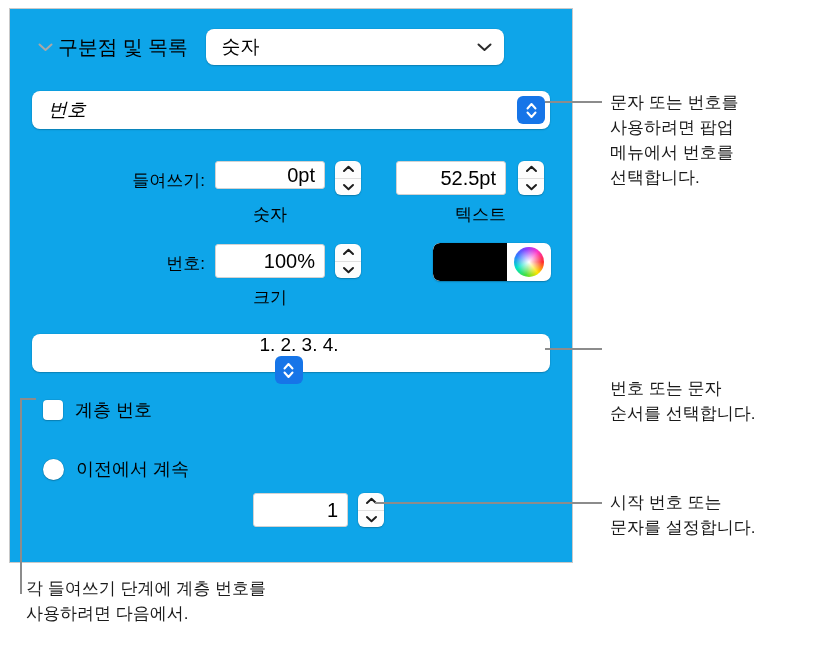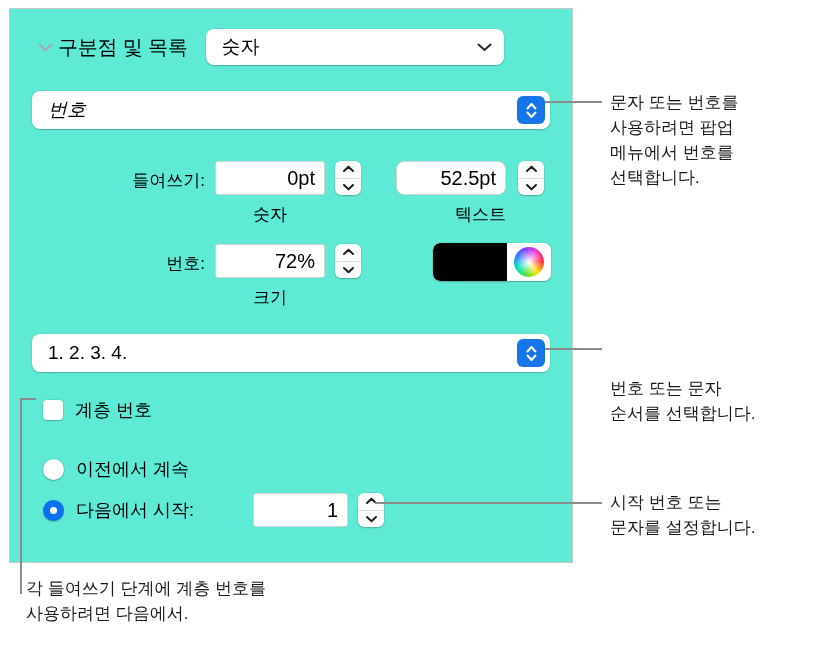--- a/index.html
+++ b/index.html
@@ -16,21 +16,21 @@
     -webkit-font-smoothing: antialiased;
   }
 
   
   #inspector {
     position: absolute;
     left: 9px;
     top: 8px;
     width: 564px;
     height: 555px;
-    background: #5eead4;
+    background: #0ea5e9;
     border: 1px solid #c9c9c9;
     box-sizing: border-box;
     z-index: 3;
   }
 
   
   #header-row {
     position: absolute;
     left: 0;
     top: 18px;
@@ -278,52 +278,52 @@
     <span class="blue-stepper">
       <svg width="13" height="19" viewBox="0 0 13 19">
         <path d="M2.5 7.5 L6.5 3 L10.5 7.5" stroke="#fff" stroke-width="2" fill="none" stroke-linecap="round" stroke-linejoin="round"></path>
         <path d="M2.5 11.5 L6.5 16 L10.5 11.5" stroke="#fff" stroke-width="2" fill="none" stroke-linecap="round" stroke-linejoin="round"></path>
       </svg>
     </span>
   </div>
 
   <div class="field-label" style="left:100px; top:160px; width:95px;">들여쓰기:</div>
 
-  <div class="numfield" style="left:205px; top:152px; width:110px; height:34px;">0pt</div>
+  <div class="numfield" style="left:205px; top:152px; width:110px; height:28px;">0pt</div>
   <div class="stepper" style="left:325px; top:152px;">
     <span class="half top">
       <svg width="13" height="8" viewBox="0 0 13 8">
         <path d="M2 6 L6.5 1.8 L11 6" stroke="#1d1d1d" stroke-width="2" fill="none" stroke-linecap="round" stroke-linejoin="round"></path>
       </svg>
     </span>
     <span class="half">
       <svg width="13" height="8" viewBox="0 0 13 8">
         <path d="M2 2 L6.5 6.2 L11 2" stroke="#1d1d1d" stroke-width="2" fill="none" stroke-linecap="round" stroke-linejoin="round"></path>
       </svg>
     </span>
   </div>
   <div class="sub-label" style="left:205px; top:194px; width:110px;">숫자</div>
 
-  <div class="numfield" style="left:386px; top:152px; width:110px; height:34px;border-radius:8px;">52.5pt</div>
+  <div class="numfield" style="left:386px; top:152px; width:110px; height:34px;">52.5pt</div>
   <div class="stepper" style="left:508px; top:152px;">
     <span class="half top">
       <svg width="13" height="8" viewBox="0 0 13 8">
         <path d="M2 6 L6.5 1.8 L11 6" stroke="#1d1d1d" stroke-width="2" fill="none" stroke-linecap="round" stroke-linejoin="round"></path>
       </svg>
     </span>
     <span class="half">
       <svg width="13" height="8" viewBox="0 0 13 8">
         <path d="M2 2 L6.5 6.2 L11 2" stroke="#1d1d1d" stroke-width="2" fill="none" stroke-linecap="round" stroke-linejoin="round"></path>
       </svg>
     </span>
   </div>
   <div class="sub-label" style="left:386px; top:194px; width:110px;text-align:right;">텍스트</div>
 
   <div class="field-label" style="left:100px; top:243px; width:95px;">번호:</div>
-  <div class="numfield" style="left:205px; top:235px; width:110px; height:34px;">72%</div>
+  <div class="numfield" style="left:205px; top:235px; width:110px; height:34px;">100%</div>
   <div class="stepper" style="left:325px; top:235px;">
     <span class="half top">
       <svg width="13" height="8" viewBox="0 0 13 8">
         <path d="M2 6 L6.5 1.8 L11 6" stroke="#1d1d1d" stroke-width="2" fill="none" stroke-linecap="round" stroke-linejoin="round"></path>
       </svg>
     </span>
     <span class="half">
       <svg width="13" height="8" viewBox="0 0 13 8">
         <path d="M2 2 L6.5 6.2 L11 2" stroke="#1d1d1d" stroke-width="2" fill="none" stroke-linecap="round" stroke-linejoin="round"></path>
       </svg>
@@ -331,44 +331,40 @@
   </div>
   <div class="sub-label" style="left:205px; top:277px; width:110px;">크기</div>
 
   <div id="color-well" style="left:423px; top:234px; width:118px; height:38px;">
     <div id="color-swatch" style="background: rgb(0, 0, 0);"></div>
     <div id="color-wheel-wrap">
       <div id="color-wheel"></div>
     </div>
   </div>
 
-  <div class="combo" style="left:22px; top:325px; width:518px; height:38px;">
+  <div class="combo" style="left:22px; top:325px; width:518px; height:38px;flex-direction:column;">
     <span class="val">1. 2. 3. 4.</span>
     <span class="blue-stepper">
       <svg width="13" height="19" viewBox="0 0 13 19">
         <path d="M2.5 7.5 L6.5 3 L10.5 7.5" stroke="#fff" stroke-width="2" fill="none" stroke-linecap="round" stroke-linejoin="round"></path>
         <path d="M2.5 11.5 L6.5 16 L10.5 11.5" stroke="#fff" stroke-width="2" fill="none" stroke-linecap="round" stroke-linejoin="round"></path>
       </svg>
     </span>
   </div>
 
   <div class="control-row" style="left:33px; top:448px;">
     <span class="radio"></span>
     <span class="control-label">이전에서 계속</span>
   </div>
 
   <div class="control-row" style="left:33px; top:389px;">
     <span class="checkbox"></span>
     <span class="control-label">계층 번호</span>
   </div>
 
-  <div class="control-row" style="left:33px; top:489px;">
-    <span class="radio selected"></span>
-    <span class="control-label">다음에서 시작:</span>
-  </div>
   <div class="numfield" style="left:243px; top:484px; width:95px; height:34px;">1</div>
   <div class="stepper" style="left:348px; top:484px;">
     <span class="half top">
       <svg width="13" height="8" viewBox="0 0 13 8">
         <path d="M2 6 L6.5 1.8 L11 6" stroke="#1d1d1d" stroke-width="2" fill="none" stroke-linecap="round" stroke-linejoin="round"></path>
       </svg>
     </span>
     <span class="half">
       <svg width="13" height="8" viewBox="0 0 13 8">
         <path d="M2 2 L6.5 6.2 L11 2" stroke="#1d1d1d" stroke-width="2" fill="none" stroke-linecap="round" stroke-linejoin="round"></path>

